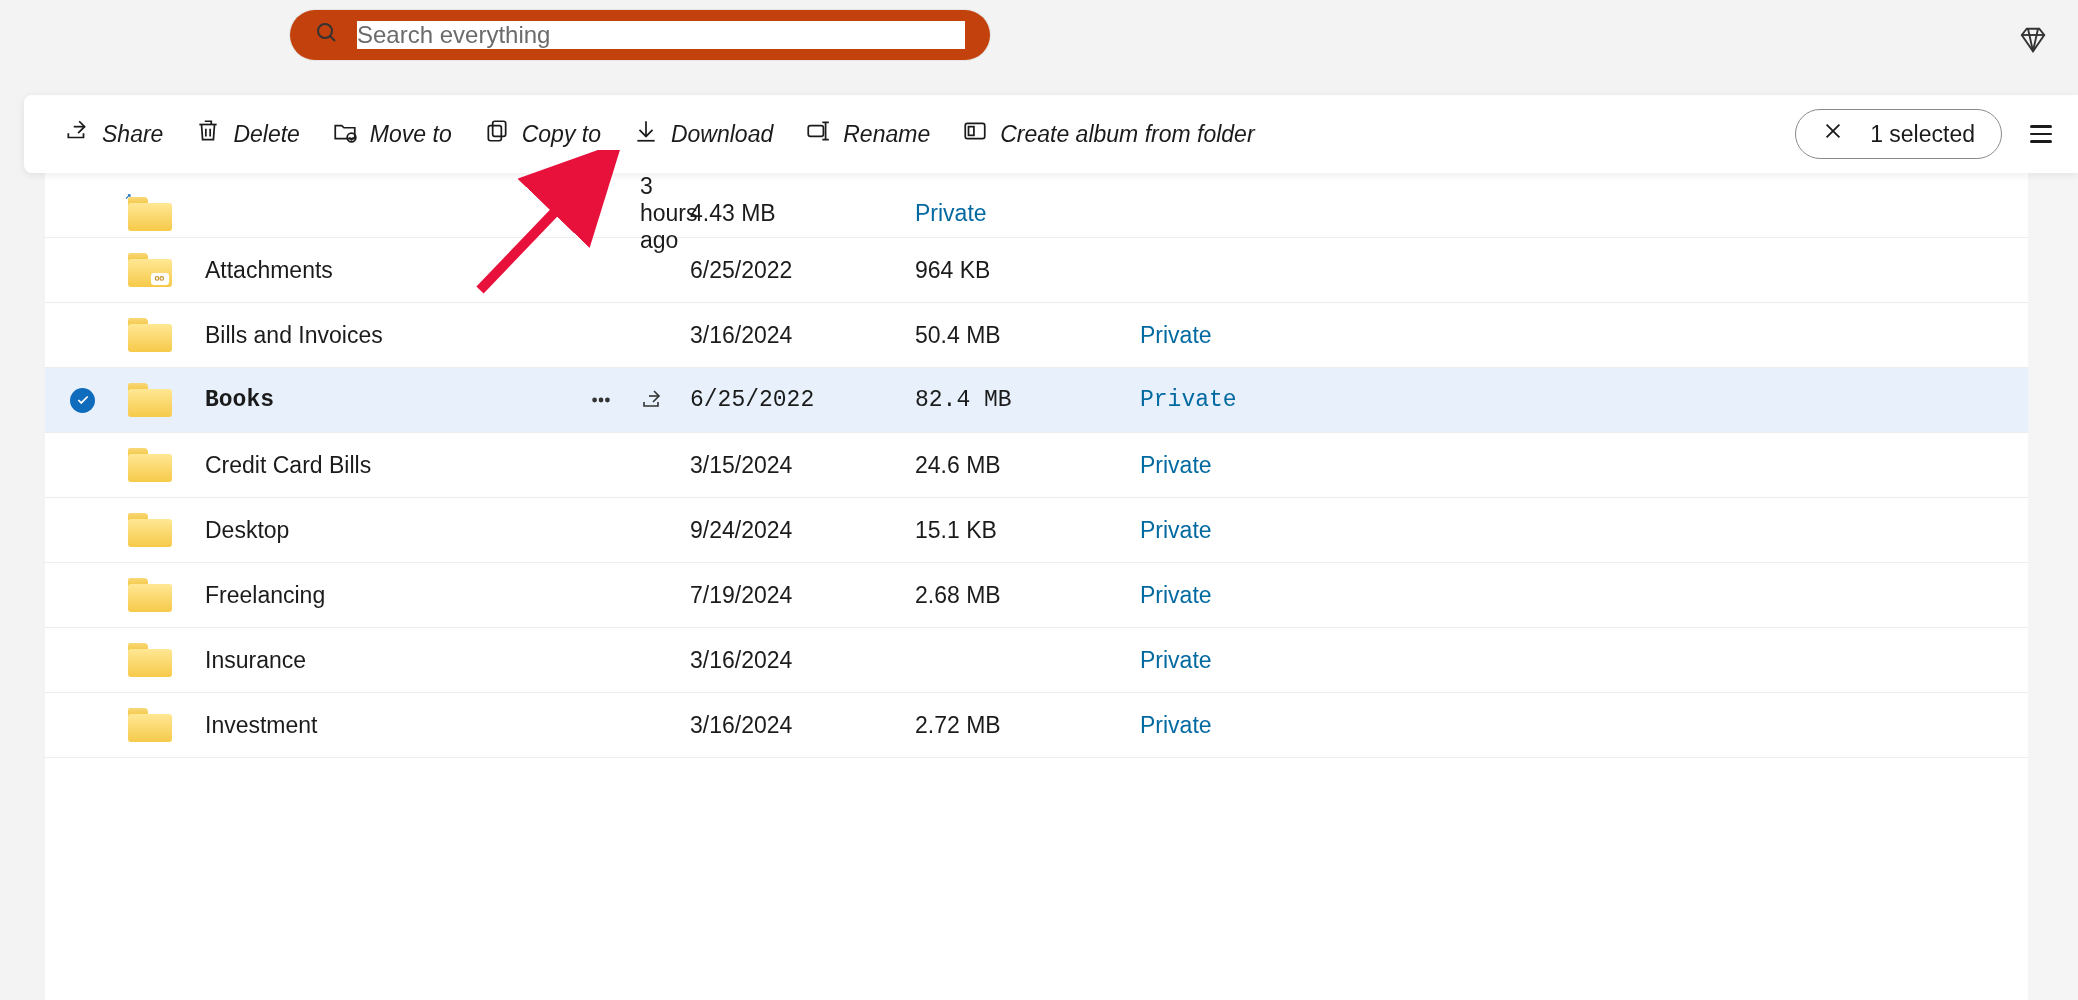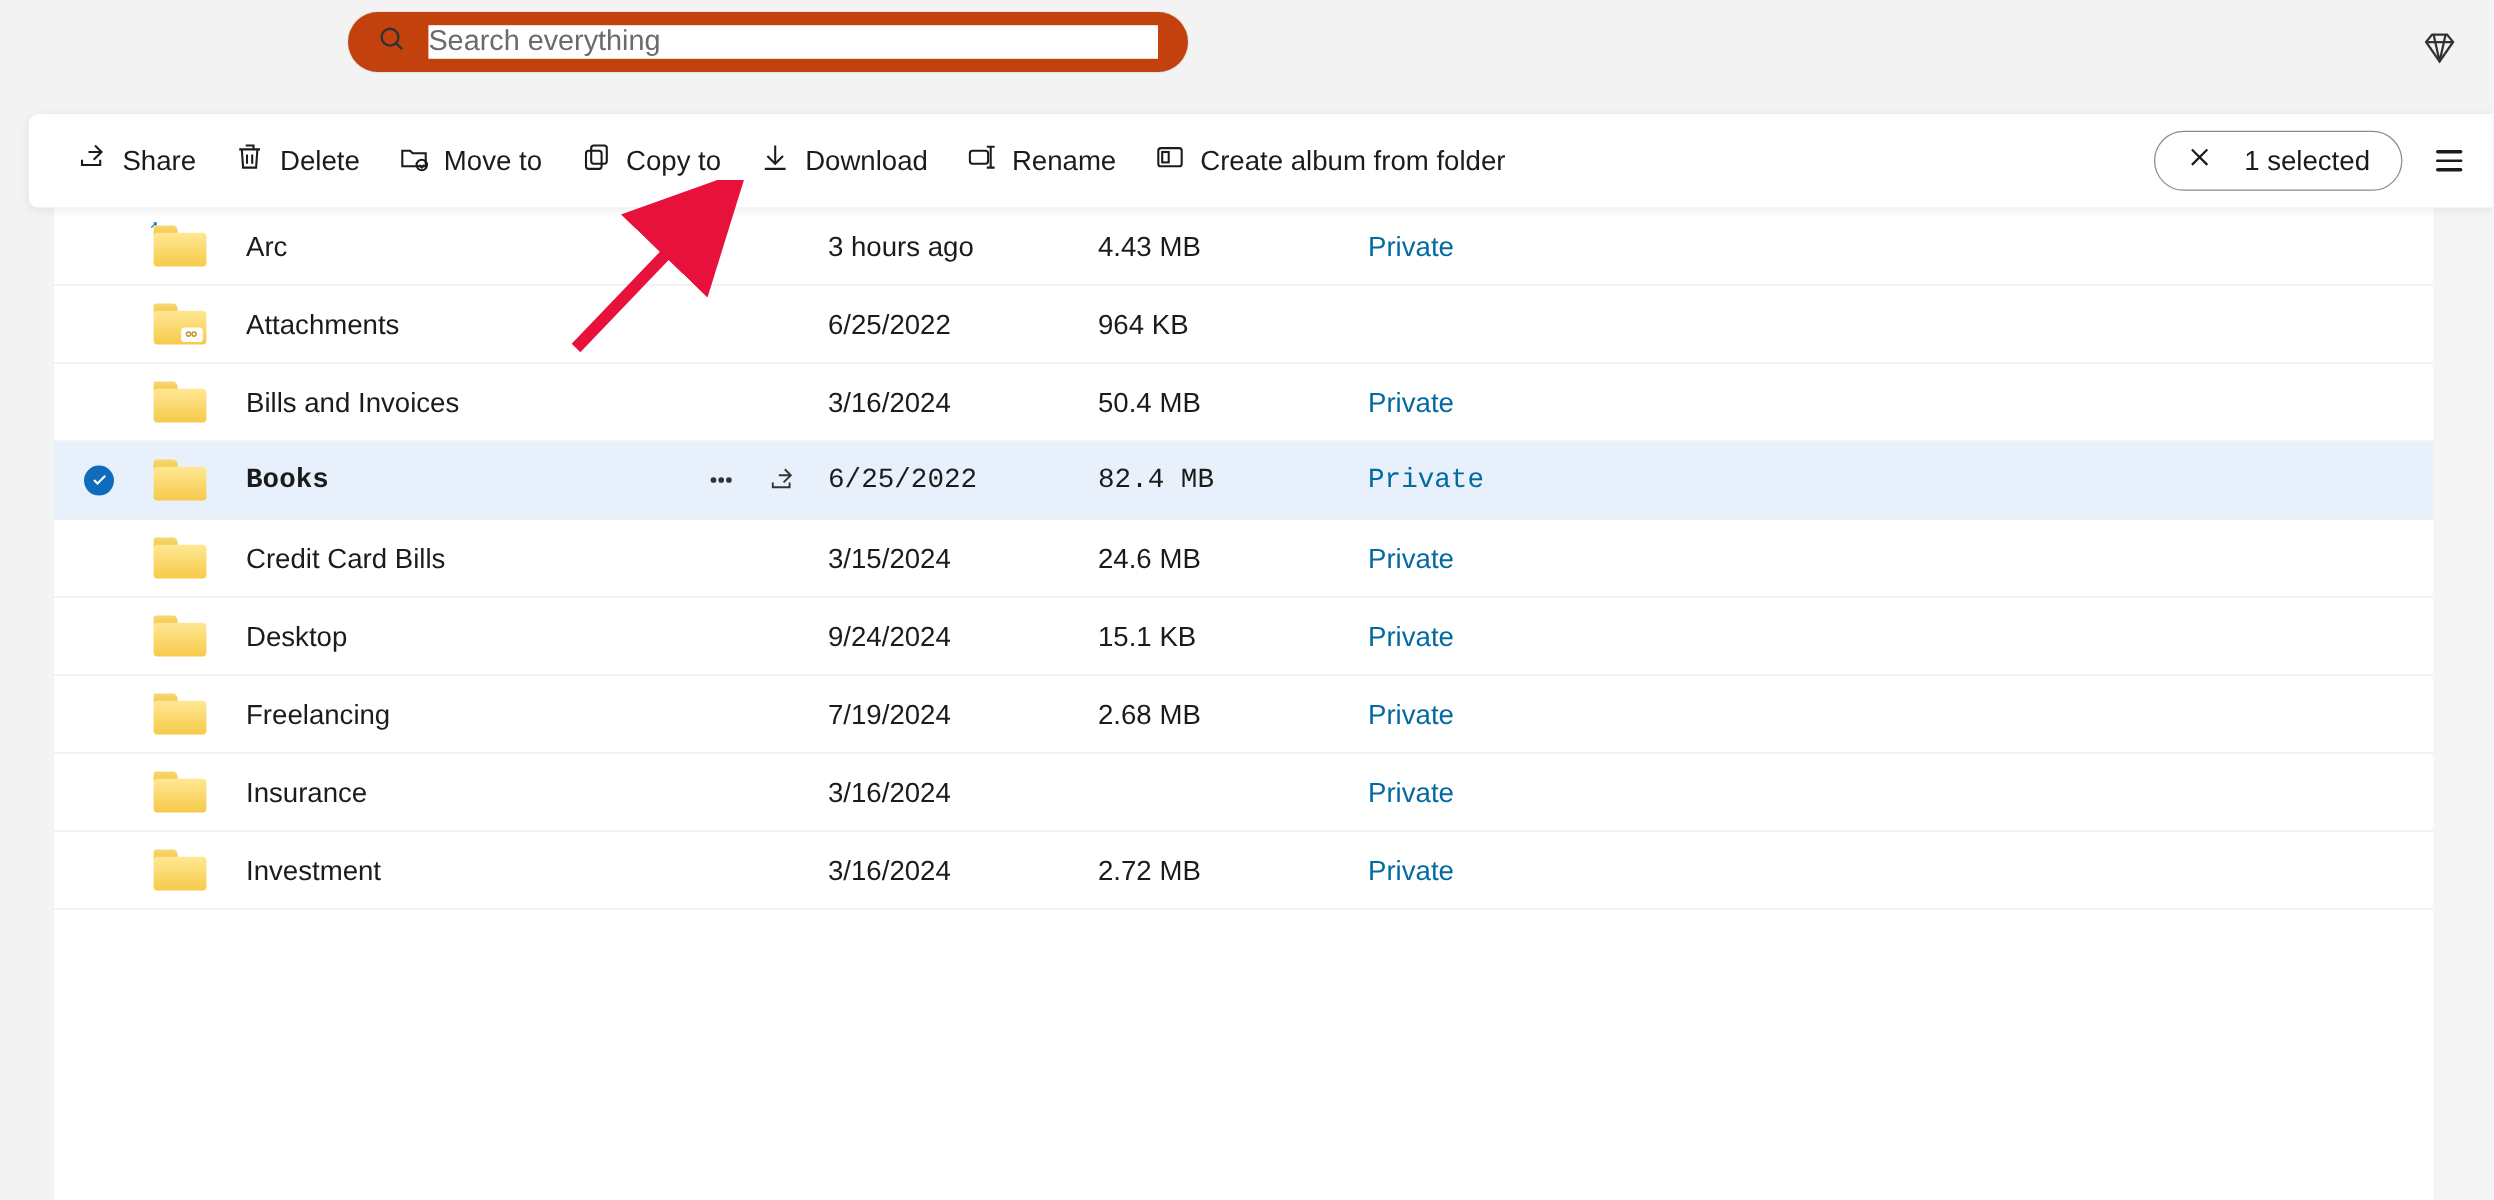--- a/index.html
+++ b/index.html
@@ -65,20 +65,21 @@
   }
   .toolbar-btn {
     display: flex;
     align-items: center;
     gap: 12px;
     padding: 10px 16px;
     font-size: 23px;
     color: #1b1b1b;
     cursor: pointer;
     border-radius: 4px;
+    font-style: italic;
   }
   .toolbar-btn svg { width: 26px; height: 26px; stroke: #1b1b1b; fill: none; stroke-width: 1.6; }
   .toolbar-spacer { flex: 1; }
   .selected-pill {
     display: flex;
     align-items: center;
     gap: 26px;
     border: 1.5px solid #8a8a8a;
     border-radius: 30px;
     padding: 10px 26px;
@@ -268,21 +269,20 @@
           <svg viewBox="0 0 24 24">
             <path d="M4 12 l5 5 L20 6"></path>
           </svg>
         </div>
       </div>
       <div class="folder">
         <div class="fld">
           <span class="tag">↗</span>
         </div>
       </div>
-      <div class="name">Arc</div>
       <div class="actions">
         <svg viewBox="0 0 24 24">
           <circle cx="5" cy="12" r="1.8" fill="#333"></circle>
           <circle cx="12" cy="12" r="1.8" fill="#333"></circle>
           <circle cx="19" cy="12" r="1.8" fill="#333"></circle>
         </svg>
       </div>
       <div class="share-inline">
         <svg viewBox="0 0 24 24">
           <path d="M4 14 v4 h14 v-4"></path>

